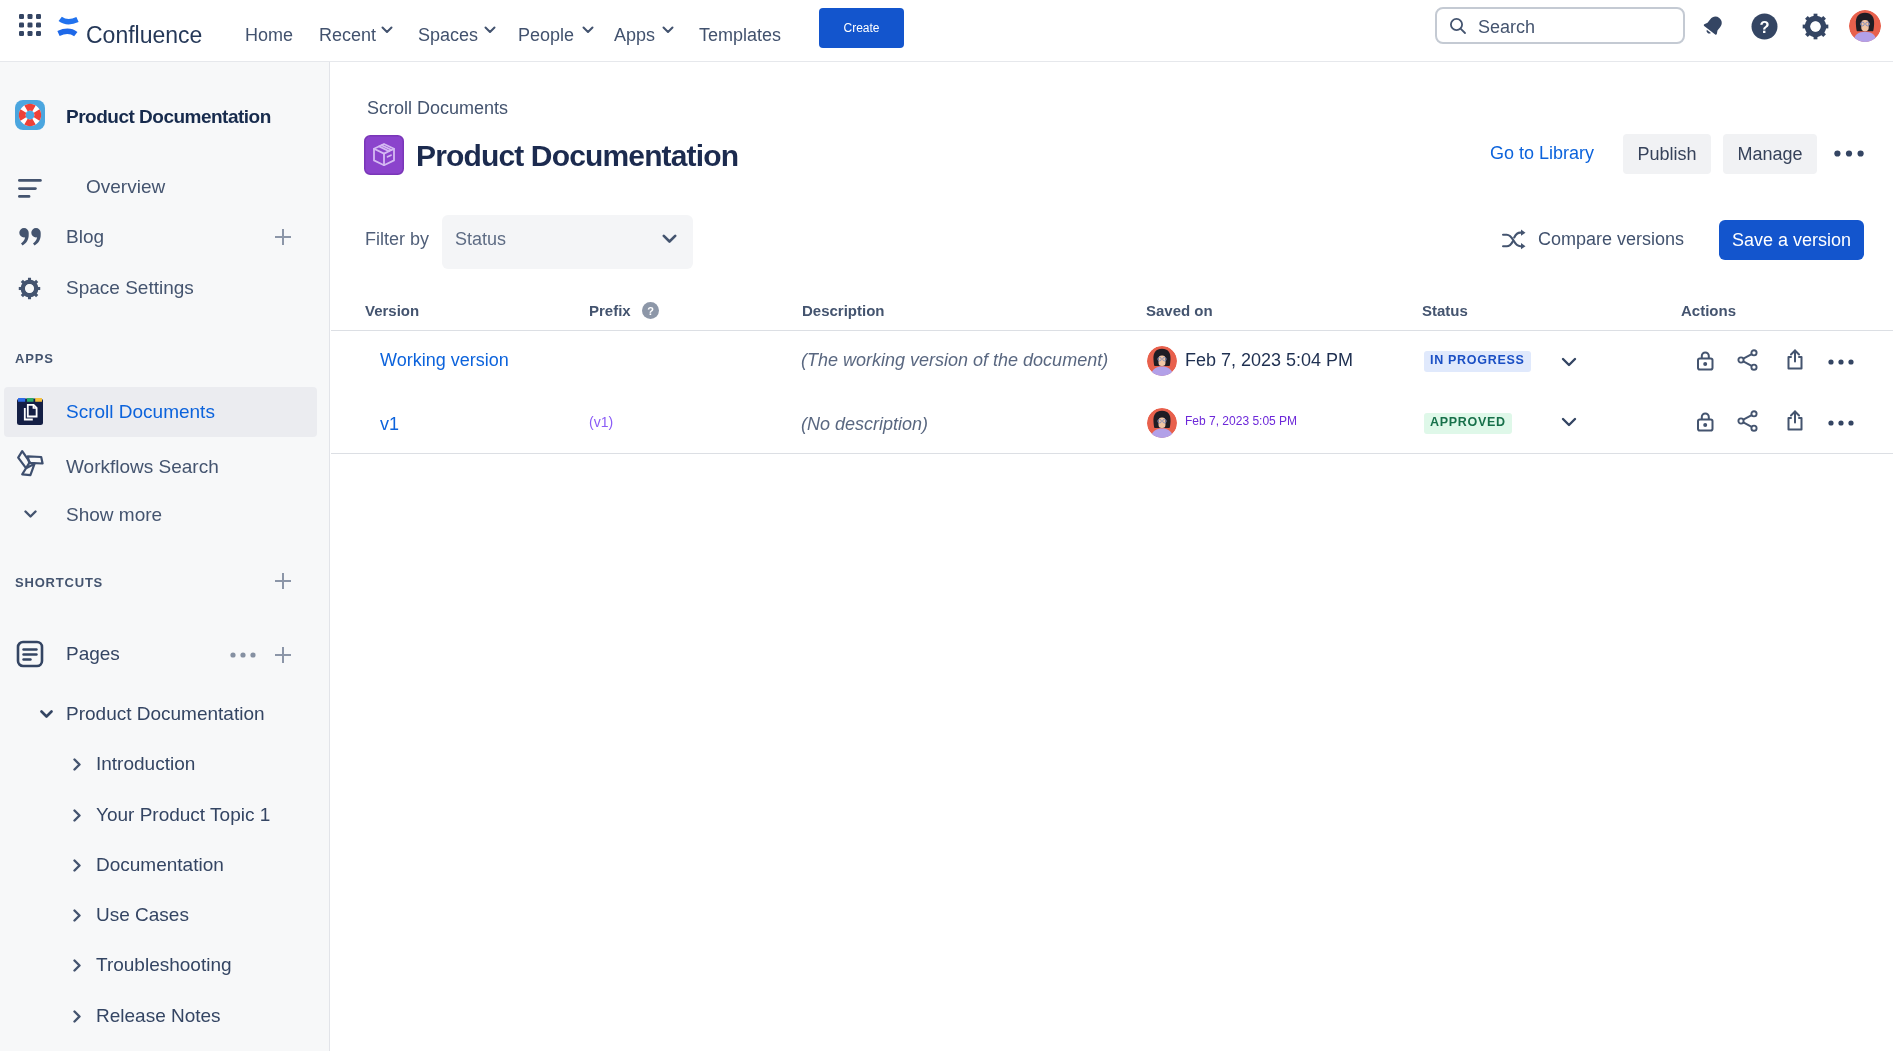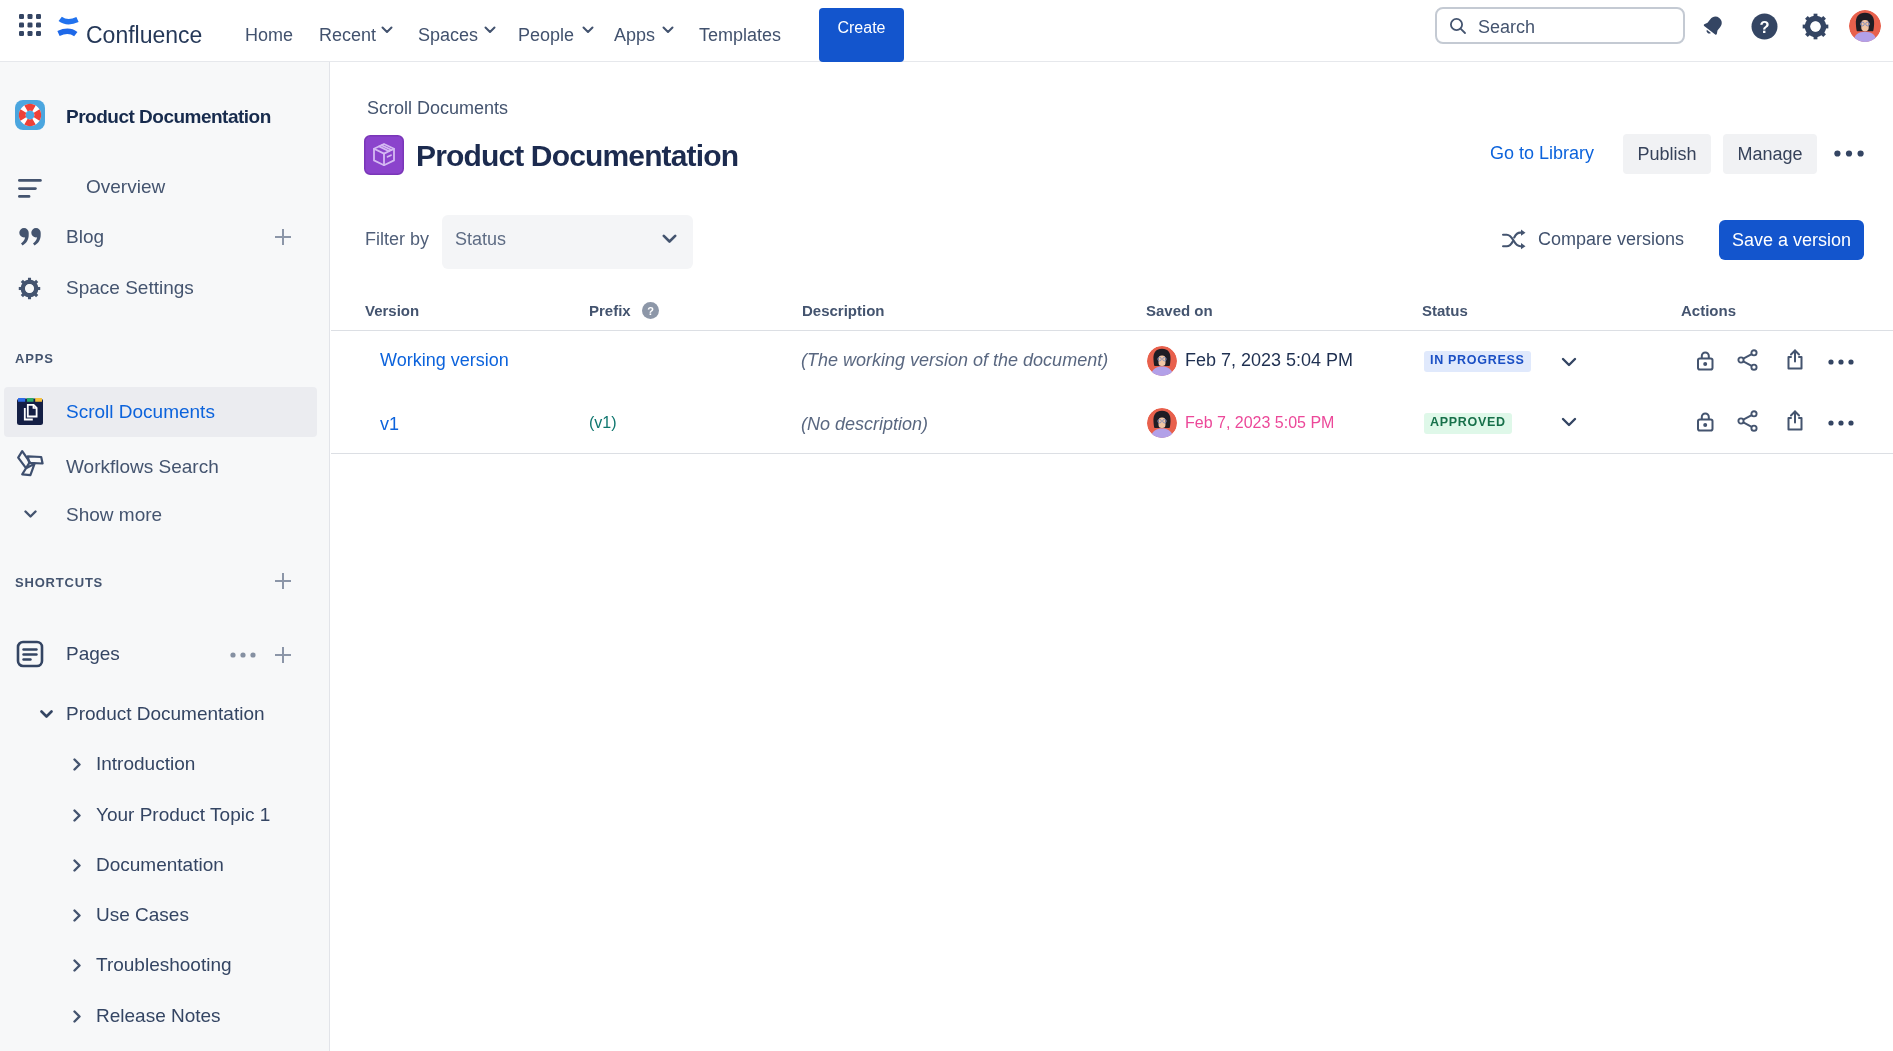--- a/index.html
+++ b/index.html
@@ -4,21 +4,21 @@
 <style>
   * { margin:0; padding:0; box-sizing:border-box; }
   html,body { width:1893px; height:1051px; background:#fff; font-family:"Liberation Sans", sans-serif; overflow:hidden; }
   .abs { position:absolute; }
   #page { position:relative; width:1893px; height:1051px; }
 
   
   #topnav { position:absolute; left:0; top:0; width:1893px; height:62px; background:#fff; border-bottom:1px solid #E6E8EC; }
   .navlink { position:absolute; top:0; height:54px; line-height:54px; font-size:18px; font-weight:500; color:#42526E;margin-top:8px; }
   .navchev { position:absolute; top:26px; }
-  #createbtn { position:absolute; left:819px; top:8px; width:85px; height:54px; background:#1355CD; border-radius:4px; color:#fff; font-size:16px; font-weight:500; text-align:center; line-height:40px; }
+  #createbtn { position:absolute; left:819px; top:8px; width:85px; height:40px; background:#1355CD; border-radius:4px; color:#fff; font-size:12px; font-weight:500; text-align:center; line-height:40px; }
   #searchbox { position:absolute; left:1435px; top:7px; width:250px; height:37px; border:2px solid #C4CAD3; border-radius:8px; background:#fff; }
   #searchbox span { position:absolute; left:41px; top:8px; font-size:18px; color:#44546F; }
 
   
   #sidebar { position:absolute; left:0; top:62px; width:330px; height:989px; background:#F7F8F9; border-right:1px solid #E2E4E9; }
   .sbtext { font-size:19px; color:#44546F; }
 
   
   #main { position:absolute; left:331px; top:62px; width:1562px; height:989px; background:#fff; }
 </style>
@@ -365,34 +365,34 @@
     </svg>
     <svg class="abs" style="left:1497px;top:297px" width="26" height="6" viewBox="0 0 26 6">
         <g fill="#344563">
           <circle cx="3" cy="3" r="2.6"></circle>
           <circle cx="13" cy="3" r="2.6"></circle>
           <circle cx="23" cy="3" r="2.6"></circle>
         </g>
       </svg>
 
     <div class="abs" style="left:49px;top:352px;font-size:18px;color:#0C63DC;">v1</div>
-    <div class="abs" style="left:258px;top:352px;font-size:16px;color:#0f766e;">(v1)</div>
+    <div class="abs" style="left:258px;top:352px;font-size:14px;color:#8b5cf6;">(v1)</div>
     <div class="abs" style="left:470px;top:352px;font-size:18px;font-style:italic;color:#596780;">(No description)</div>
     <div class="abs" style="left:816px;top:346px;width:30px;height:30px;border-radius:50%;overflow:hidden;">
       <svg width="30" height="30" viewBox="0 0 32 32">
         <circle cx="16" cy="16" r="16" fill="#E8604C"></circle>
         <path d="M16,2.8 C9.6,2.8 6.4,7 6.9,14 C7.1,18 7.5,20.6 8,21.2 L24,21.2 C24.5,20.6 24.9,18 25.1,14 C25.6,7 22.4,2.8 16,2.8 Z" fill="#201D24"></path>
         <rect x="12.3" y="10" width="7.4" height="11.2" rx="3.4" fill="#F2C5A3"></rect>
         <path d="M16,3.8 C11.2,3.8 9,6.5 9.3,9.9 C13.6,9.1 18.4,9.1 22.7,9.9 C23,6.5 20.8,3.8 16,3.8 Z" fill="#201D24"></path>
         <circle cx="13.4" cy="14" r="1.9" fill="none" stroke="#7C8BBE" stroke-width="0.9"></circle>
         <circle cx="18.6" cy="14" r="1.9" fill="none" stroke="#7C8BBE" stroke-width="0.9"></circle>
         <path d="M4.5,32 C4.5,24.5 10,21.8 16,21.8 C22,21.8 27.5,24.5 27.5,32 Z" fill="#B2A0E8"></path>
       </svg>
     </div>
-    <div class="abs" style="left:854px;top:352px;font-size:16px;color:#ec4899;">Feb 7, 2023 5:05 PM</div>
+    <div class="abs" style="left:854px;top:352px;font-size:12px;color:#6d28d9;">Feb 7, 2023 5:05 PM</div>
     <div class="abs" style="left:1093px;top:351px;height:21px;background:#DFF8E9;border-radius:3px;padding:2px 6px 4px 6px;font-size:12.5px;font-weight:bold;letter-spacing:0.7px;color:#17704A;">APPROVED</div>
     <svg class="abs" style="left:1230px;top:355px" width="16" height="10" viewBox="0 0 16 10">
         <polyline points="2,2 8,8 14,2" fill="none" stroke="#344563" stroke-width="2.4" stroke-linecap="round" stroke-linejoin="round"></polyline>
       </svg>
     <svg class="abs" style="left:1364px;top:349px" width="21" height="21" viewBox="0 0 21 21">
       <rect x="3" y="8.5" width="14.5" height="11" rx="1.8" fill="none" stroke="#44546F" stroke-width="2"></rect>
       <path d="M6.8 8.5 V6 a3.5 3.5 0 0 1 7 0 V8.5" fill="none" stroke="#44546F" stroke-width="2"></path>
       <circle cx="10.2" cy="14" r="2" fill="#44546F"></circle>
     </svg>
     <svg class="abs" style="left:1406px;top:348px" width="22" height="22" viewBox="0 0 22 22">

